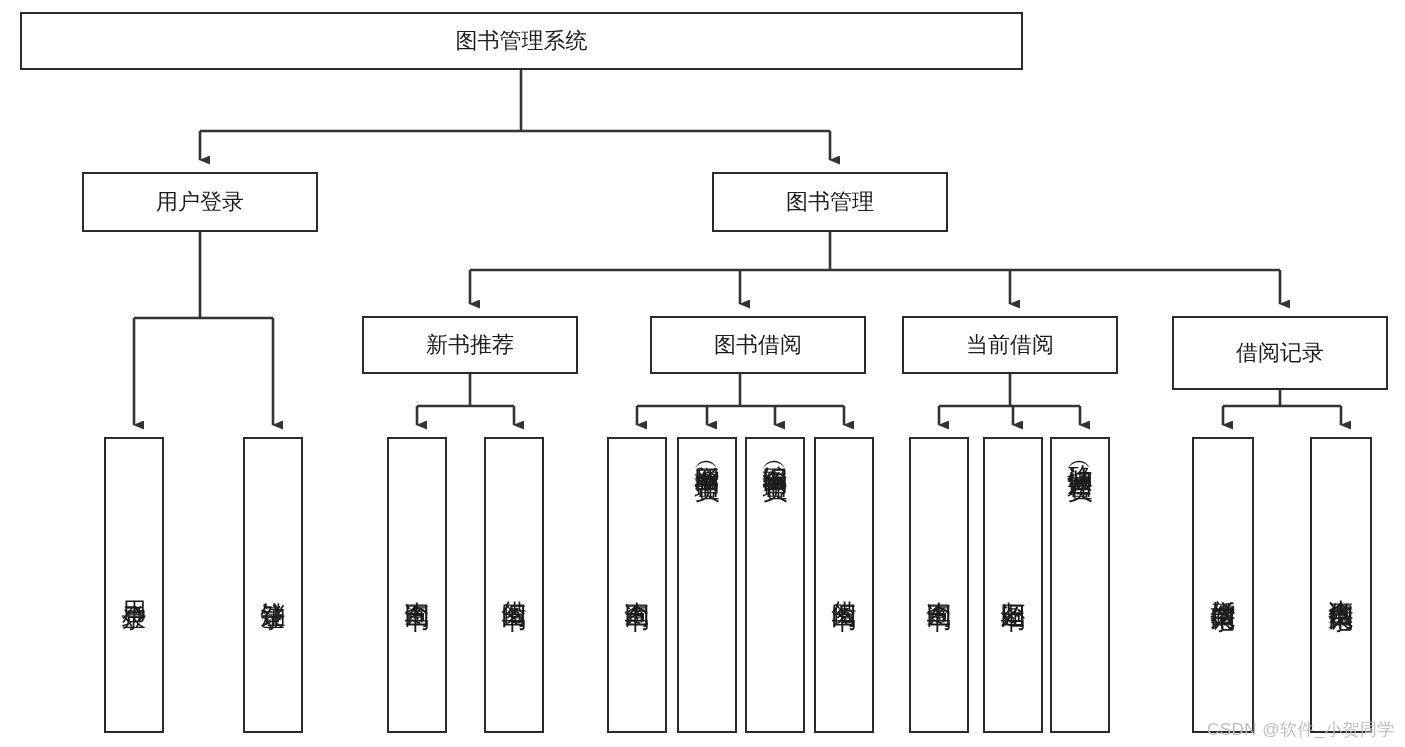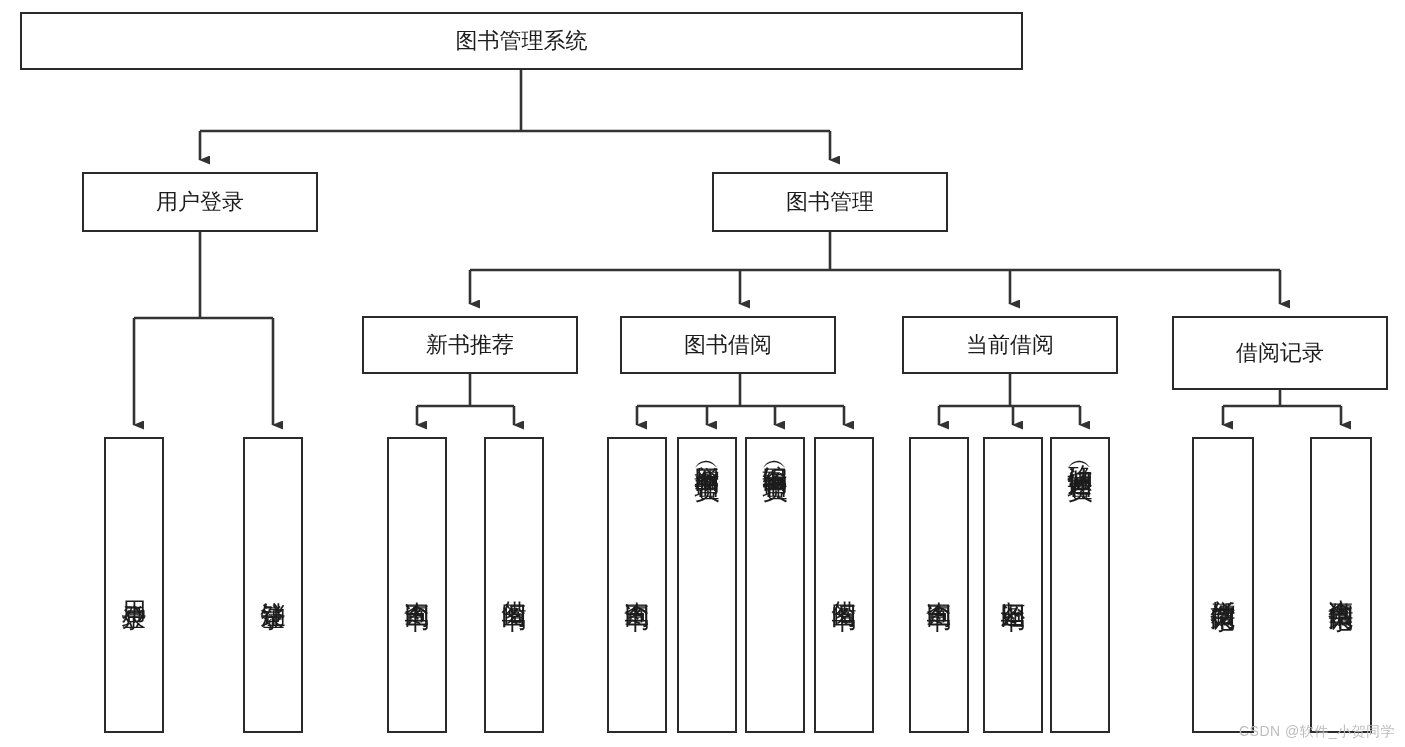--- a/index.html
+++ b/index.html
@@ -59,21 +59,21 @@
     display: block;
   }
   .node-vertical.centered {
     align-items: center;
     padding-top: 0;
   }
   #watermark {
     position: absolute;
     right: 10px;
     bottom: 6px;
-    font-size: 14px;
+    font-size: 17px;
     color: #bdbdbd;
     font-family: "Liberation Sans", "DejaVu Sans", sans-serif;
     white-space: nowrap;
     letter-spacing: 0.5px;
   }
 </style>
 </head>
 <body>
 
 <div id="diagram-root">
@@ -150,21 +150,21 @@
   <div class="node-box node-horizontal" style="left:82px; top:172px; width:236px; height:60px;">
     <span class="node-label">用户登录</span>
   </div>
   <div class="node-box node-horizontal" style="left:362px; top:316px; width:216px; height:58px;">
     <span class="node-label">新书推荐</span>
   </div>
 
   <div class="node-box node-horizontal" style="left:712px; top:172px; width:236px; height:60px;">
     <span class="node-label">图书管理</span>
   </div>
-  <div class="node-box node-horizontal" style="left:620px; top:316px; width:216px; height:58px;">
+  <div class="node-box node-horizontal" style="left:650px; top:316px; width:216px; height:58px;">
     <span class="node-label">图书借阅</span>
   </div>
   <div class="node-box node-horizontal" style="left:902px; top:316px; width:216px; height:58px;justify-content:center;">
     <span class="node-label">当前借阅</span>
   </div>
   <div class="node-box node-horizontal" style="left:1172px; top:316px; width:216px; height:74px;">
     <span class="node-label">借阅记录</span>
   </div>
 
   <div class="node-box node-vertical centered" style="left:104px; top:437px; width:60px; height:296px;">

